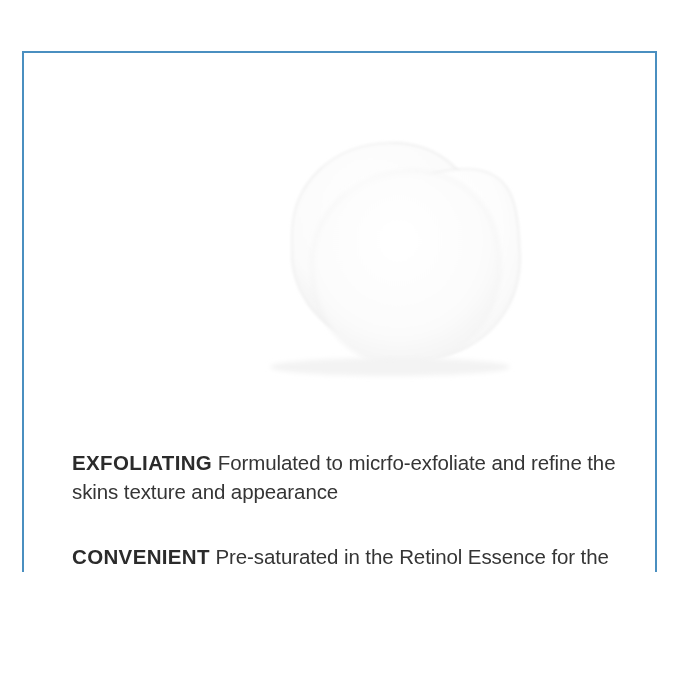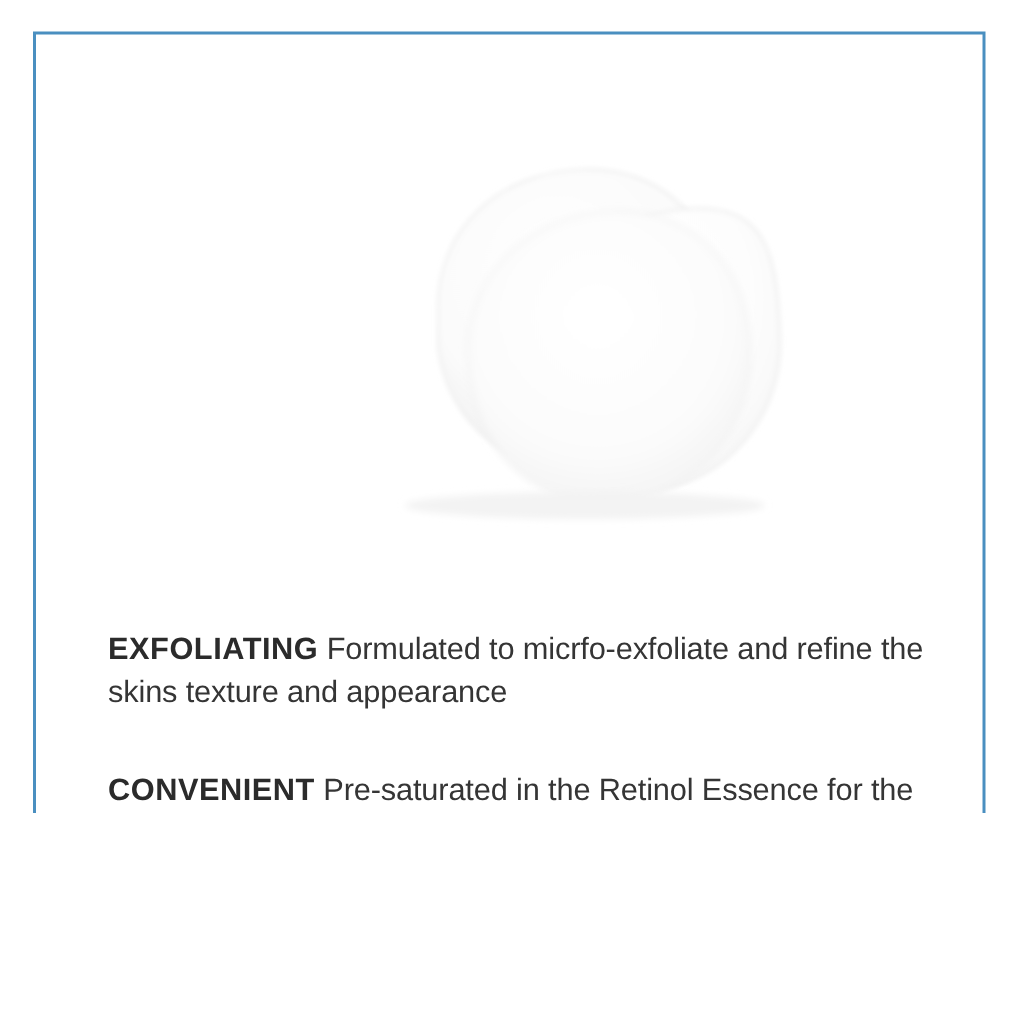--- a/index.html
+++ b/index.html
@@ -10,20 +10,21 @@
   body {
     font-family: "Liberation Sans", sans-serif;
   }
 
   .canvas {
     position: relative;
     width: 679px;
     height: 542px;
     background: #ffffff;
     overflow: hidden;
+    margin-top: 30px;
   }
 
   
   .frame {
     position: absolute;
     left: 22px;
     top: 21px;
     width: 635px;
     height: 635px;
     border: 2px solid #4a8fc0;

